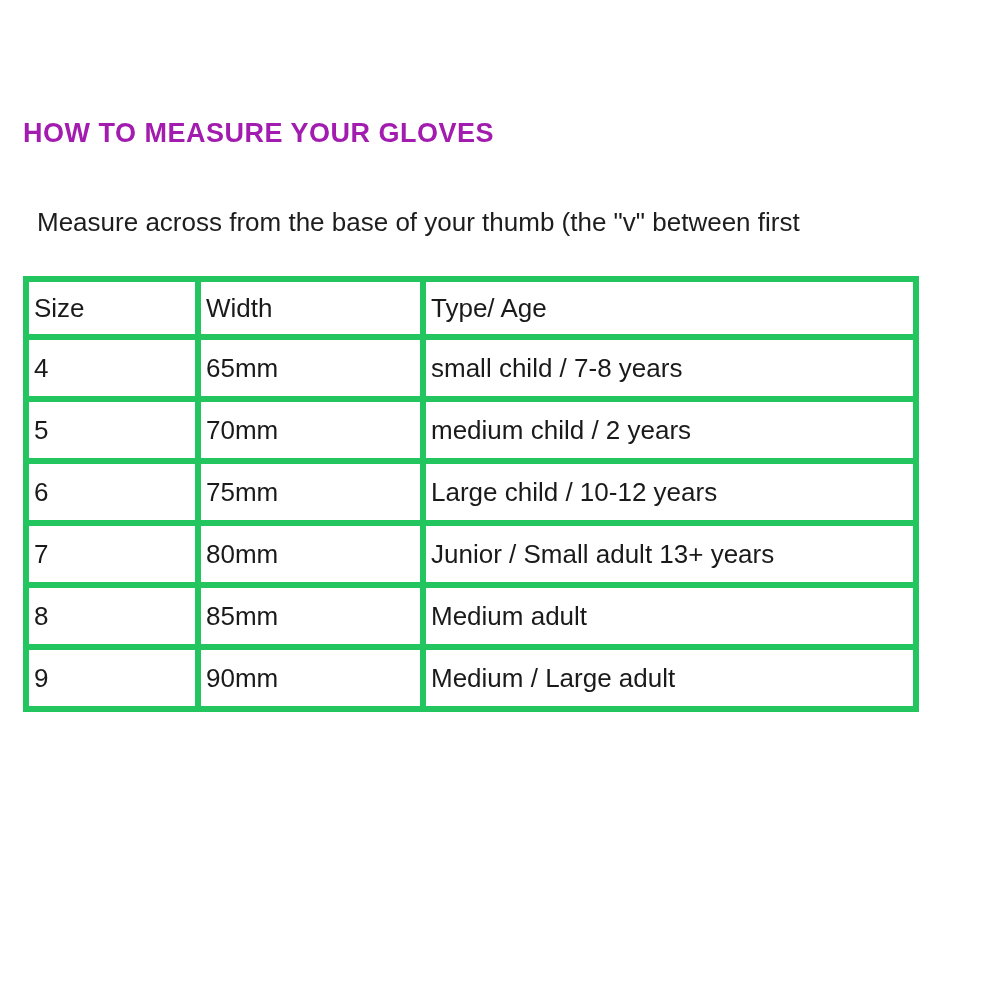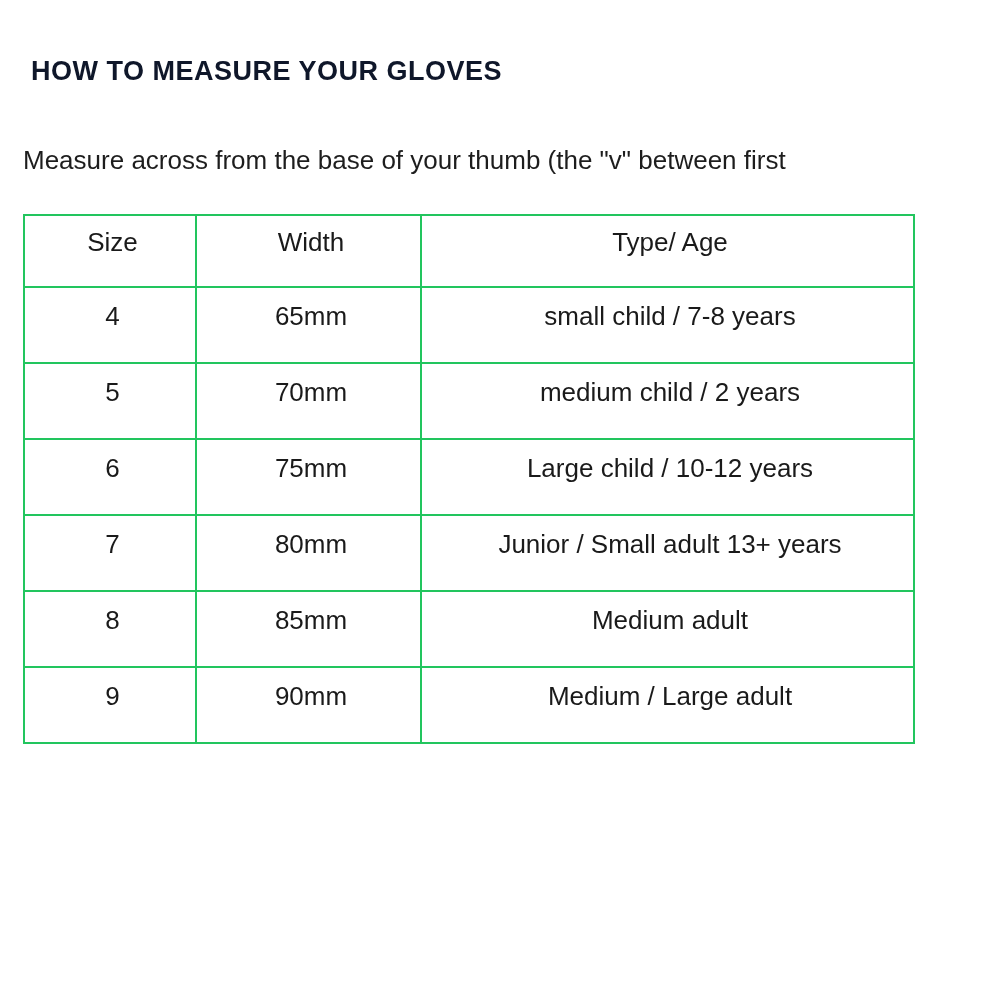--- a/index.html
+++ b/index.html
@@ -11,30 +11,30 @@
     overflow: hidden;
     font-family: "Liberation Sans", "DejaVu Sans", sans-serif;
     color: #1d1d1d;
   }
   .content {
     padding: 0 24px 0 23px;
     box-sizing: border-box;
     width: 1000px;
   }
   .page-title {
-    margin: 8px;
-    padding-top: 48px;
+    margin: 0;
+    padding-top: 118px;
     font-size: 27px;
     line-height: 30px;
     font-weight: 700;
     letter-spacing: 0.5px;
-    color: #0f172a;
+    color: #a21caf;
   }
   .intro {
-    margin: 0;
+    margin: 14px;
     margin-top: 49px;
     font-size: 26px;
     line-height: 51px;
     font-weight: 400;
     color: #1d1d1d;
   }
   .intro .line {
     display: block;
     white-space: nowrap;
   }
@@ -44,25 +44,25 @@
     table-layout: fixed;
     width: 890px;
     font-size: 26px;
     color: #1a1a1a;
   }
   table.size-table col.c1 { width: 172px; }
   table.size-table col.c2 { width: 225px; }
   table.size-table col.c3 { width: 493px; }
   table.size-table th,
   table.size-table td {
-    border: 2px solid #22c55e;
+    border: 6px solid #22c55e;
     font-weight: 400;
-    text-align: center;
+    text-align: left;
     vertical-align: middle;
-    padding: 0 0 18px 5px;
+    padding: 0 0 0 5px;
     white-space: nowrap;
     overflow: hidden;
   }
   table.size-table th { height: 52px; }
   table.size-table td { height: 56px; }
 </style>
 </head>
 <body>
 
 <div class="content">

